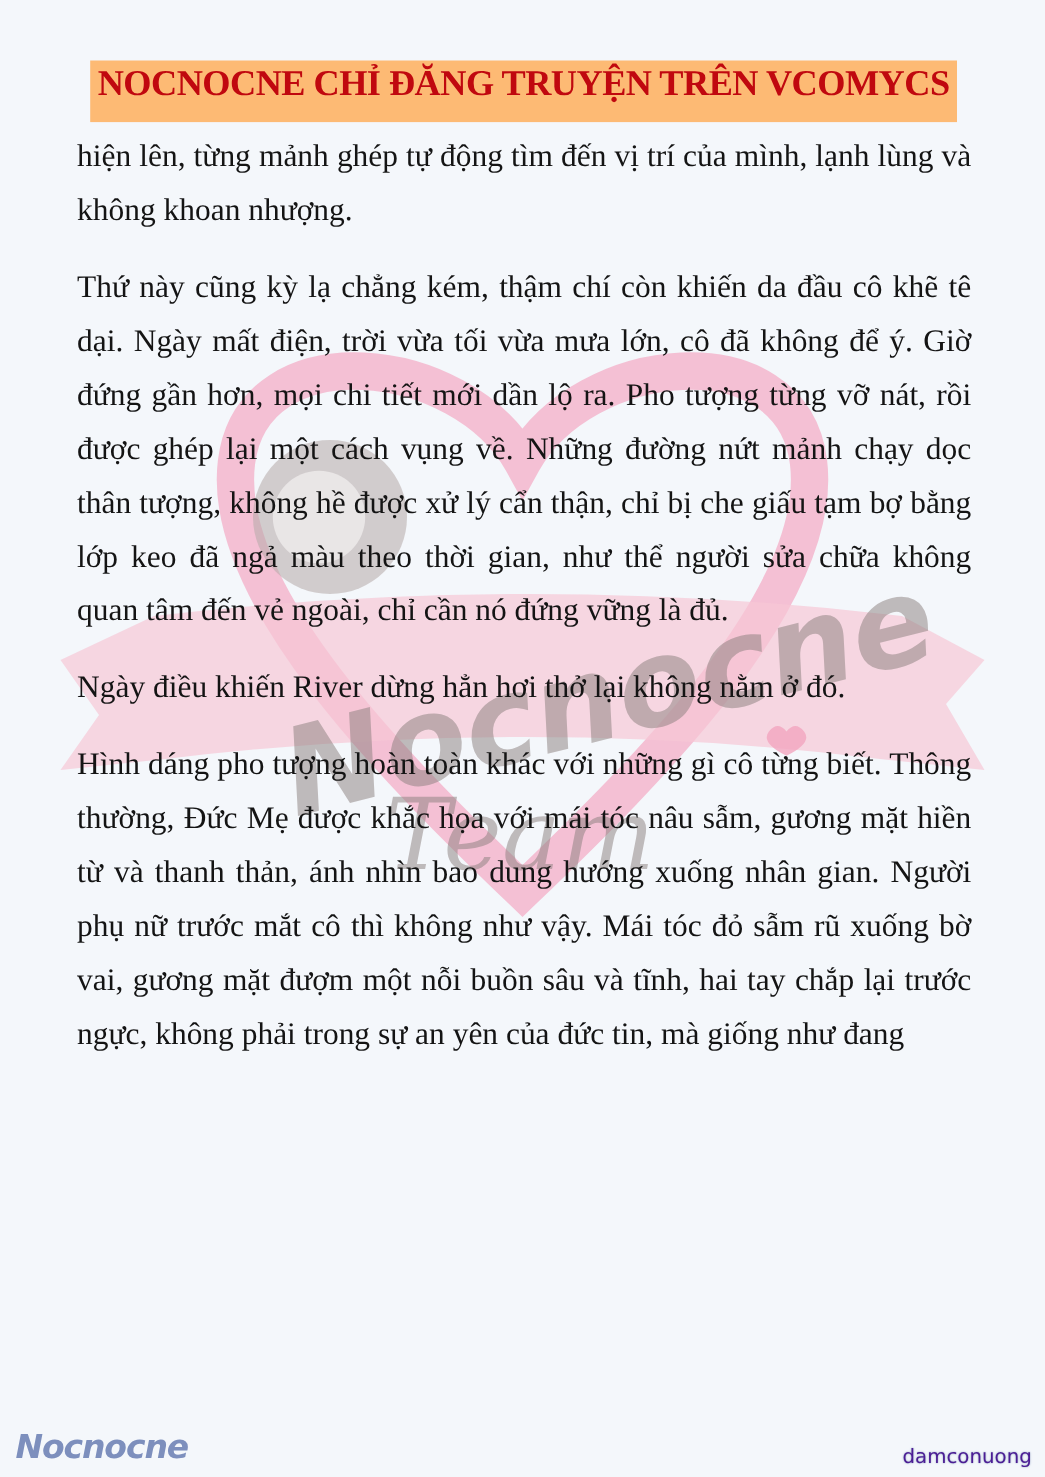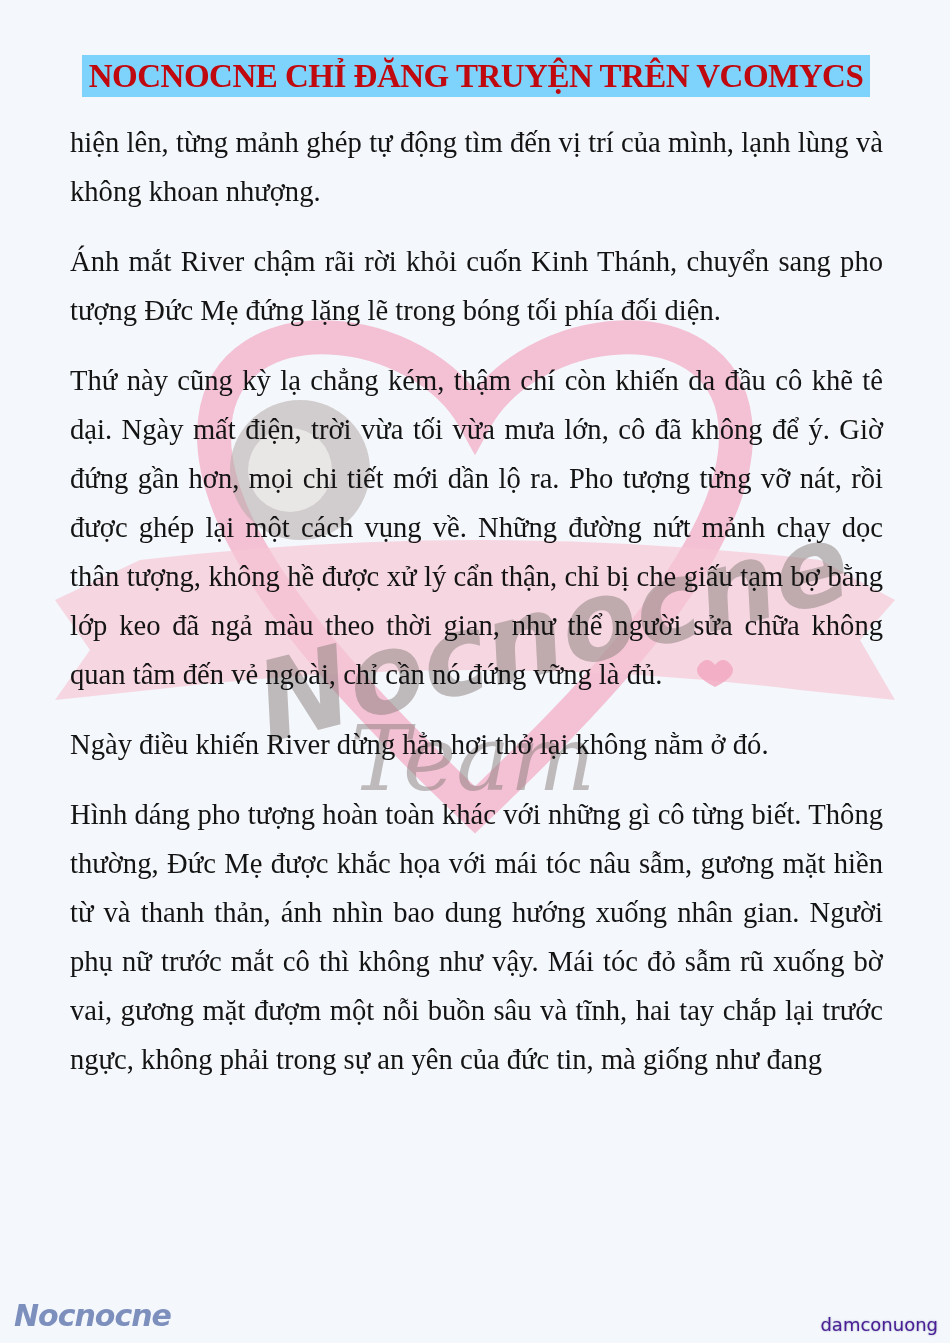--- a/index.html
+++ b/index.html
@@ -3,22 +3,22 @@
 <meta charset="utf-8">
 <style>
   html, body { margin:0; padding:0; }
   body {
     width:950px; height:1343px; position:relative; overflow:hidden;
     background:#f4f7fb;
     font-family:"Liberation Serif", "DejaVu Serif", serif;
   }
   .watermark { position:absolute; left:0; top:0; width:950px; height:1343px; pointer-events:none; }
   .title-bar {
-    position:absolute; left:82px; top:55px; width:788px; height:42px;
-    background:#7dd3fc; text-align:center;
+    position:absolute; left:82px; top:55px; width:788px; height:56px;
+    background:#fdba74; text-align:center;
   }
   .title-text {
     font-family:"Liberation Serif", serif; font-weight:bold; color:#c0080f;
     font-size:33px; line-height:42px; letter-spacing:-0.5px;
   }
   .content {
     position:absolute; left:70px; top:118px; width:813px;
     color:#141414; font-size:28.6px; line-height:49px;
     text-align:justify;
   }
@@ -49,20 +49,19 @@
   <text x="350" y="790" font-family="DejaVu Serif, serif" font-style="italic" font-size="90" fill="#8a7f7d" opacity="0.5">Team</text>
   <path d="M715 665 q -8 -10 -16 0 q -8 10 16 22 q 24 -12 16 -22 q -8 -10 -16 0 Z" fill="#f3a5bf" opacity="0.8"></path>
 </svg>
 
 <div class="title-bar">
   <span class="title-text">NOCNOCNE CHỈ ĐĂNG TRUYỆN TRÊN VCOMYCS</span>
 </div>
 
 <div class="content">
   <p class="para">hiện lên, từng mảnh ghép tự động tìm đến vị trí của mình, lạnh lùng và không khoan nhượng.</p>
-  <p class="para">Ánh mắt River chậm rãi rời khỏi cuốn Kinh Thánh, chuyển sang pho tượng Đức Mẹ đứng lặng lẽ trong bóng tối phía đối diện.</p>
   <p class="para">Thứ này cũng kỳ lạ chẳng kém, thậm chí còn khiến da đầu cô khẽ tê dại. Ngày mất điện, trời vừa tối vừa mưa lớn, cô đã không để ý. Giờ đứng gần hơn, mọi chi tiết mới dần lộ ra. Pho tượng từng vỡ nát, rồi được ghép lại một cách vụng về. Những đường nứt mảnh chạy dọc thân tượng, không hề được xử lý cẩn thận, chỉ bị che giấu tạm bợ bằng lớp keo đã ngả màu theo thời gian, như thể người sửa chữa không quan tâm đến vẻ ngoài, chỉ cần nó đứng vững là đủ.</p>
   <p class="para">Ngày điều khiến River dừng hẳn hơi thở lại không nằm ở đó.</p>
   <p class="para">Hình dáng pho tượng hoàn toàn khác với những gì cô từng biết. Thông thường, Đức Mẹ được khắc họa với mái tóc nâu sẫm, gương mặt hiền từ và thanh thản, ánh nhìn bao dung hướng xuống nhân gian. Người phụ nữ trước mắt cô thì không như vậy. Mái tóc đỏ sẫm rũ xuống bờ vai, gương mặt đượm một nỗi buồn sâu và tĩnh, hai tay chắp lại trước ngực, không phải trong sự an yên của đức tin, mà giống như đang</p>
 </div>
 
 <div class="logo">Nocnocne</div>
 <div class="credit">damconuong</div>
 
 </body></html>

